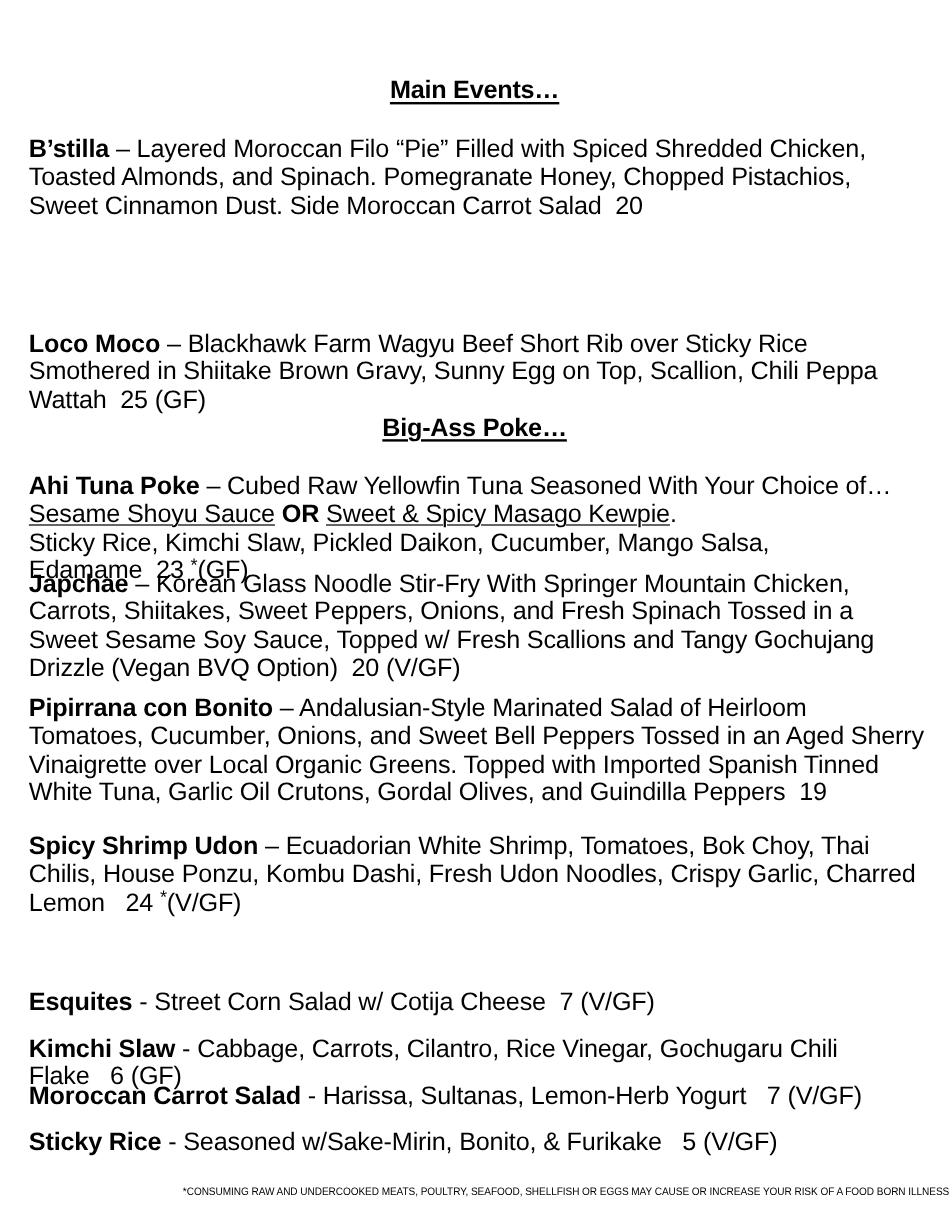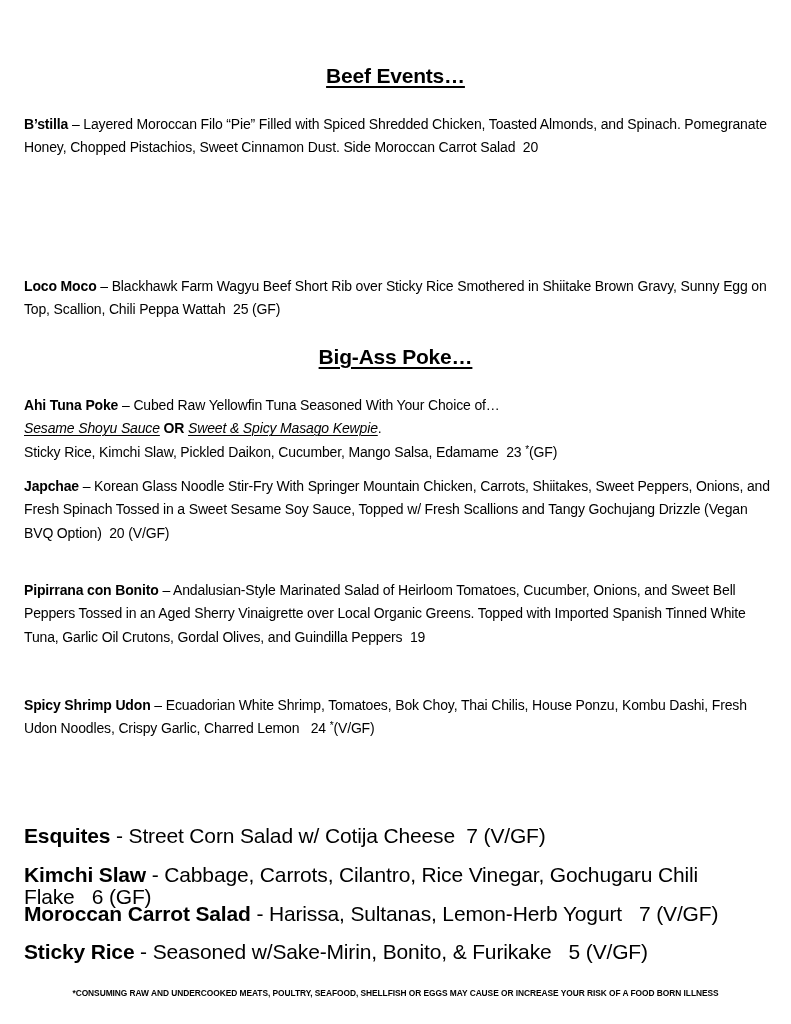--- a/index.html
+++ b/index.html
@@ -27,21 +27,21 @@
     font-size: 21px;
     letter-spacing: -0.2px;
     line-height: 1.1;
   }
   .section-heading span {
     text-decoration: underline;
     text-underline-offset: 3px;
     text-decoration-thickness: 2px;
   }
   .menu-item {
-    font-size: 14px;
+    font-size: 21px;
     line-height: 23.3px;
     letter-spacing: -0.15px;
     text-align: left;
     margin: 0;
     padding: 0;
     max-width: 748px;
   }
   .item-name {
     font-weight: bold;
   }
@@ -51,35 +51,34 @@
     letter-spacing: -0.15px;
     margin: 0;
   }
   .side-item .item-name {
     font-weight: bold;
   }
   .underline {
     text-decoration: underline;
     text-underline-offset: 2px;
     text-decoration-thickness: 1px;
-    font-style: italic;
   }
   .or-word {
     font-weight: bold;
     text-decoration: none;
   }
   sup.star {
     font-size: 0.72em;
     vertical-align: 0.42em;
     line-height: 0;
   }
   .footnote {
-    text-align: center;
+    text-align: right;
     font-size: 8.4px;
-    font-weight: bold;
+    font-weight: normal;
     letter-spacing: -0.05px;
     font-family: "Liberation Sans", sans-serif;
     transform: scaleY(1.08);
   }
   
   #heading-main     { position:absolute; left:0; right:0; top:64px;  }
   #item-bstilla     { position:absolute; left:24px; top:113px; }
   #item-hawaiian    { position:absolute; left:24px; top:206px; }
   #item-locomoco    { position:absolute; left:24px; top:275px; }
   #heading-bowls    { position:absolute; left:0; right:0; top:345px; }
@@ -92,21 +91,21 @@
   #side-kimchi      { position:absolute; left:24px; top:864px; }
   #side-carrot      { position:absolute; left:24px; top:903px; }
   #side-rice        { position:absolute; left:24px; top:941px; }
   #disclaimer       { position:absolute; left:0; right:0; top:988px; }
 </style>
 </head>
 <body>
 
 <div class="page">
 
-  <div class="section-heading" id="heading-main"><span>Beef Events…</span></div>
+  <div class="section-heading" id="heading-main"><span>Main Events…</span></div>
 
   <p class="menu-item" id="item-bstilla"><span class="item-name">B’stilla</span><span class="item-dash"> – </span><span class="item-desc">Layered Moroccan Filo “Pie” Filled with Spiced Shredded Chicken, Toasted Almonds, and Spinach. Pomegranate Honey, Chopped Pistachios, Sweet Cinnamon Dust. Side Moroccan Carrot Salad</span>&nbsp;&nbsp;<span class="item-price">20</span><sup class="star"></sup><span class="item-tags"></span></p>
 
 
   <p class="menu-item" id="item-locomoco"><span class="item-name">Loco Moco</span><span class="item-dash"> – </span><span class="item-desc">Blackhawk Farm Wagyu Beef Short Rib over Sticky Rice Smothered in Shiitake Brown Gravy, Sunny Egg on Top, Scallion, Chili Peppa Wattah</span>&nbsp;&nbsp;<span class="item-price">25</span>&nbsp;<span class="item-tags">(GF)</span></p>
 
   <div class="section-heading" id="heading-bowls"><span>Big-Ass Poke…</span></div>
 
   <p class="menu-item" id="item-ahi"><span class="item-name">Ahi Tuna Poke</span><span class="item-dash"> – </span><span class="item-desc">Cubed Raw Yellowfin Tuna Seasoned With Your Choice of…</span><br><span class="underline">Sesame Shoyu Sauce</span> <span class="or-word">OR</span> <span class="underline">Sweet &amp; Spicy Masago Kewpie</span><span>.</span><br><span class="item-desc2">Sticky Rice, Kimchi Slaw, Pickled Daikon, Cucumber, Mango Salsa, Edamame</span>&nbsp;&nbsp;<span class="item-price">23</span>&nbsp;<sup class="star">*</sup><span class="item-tags">(GF)</span></p>
 

